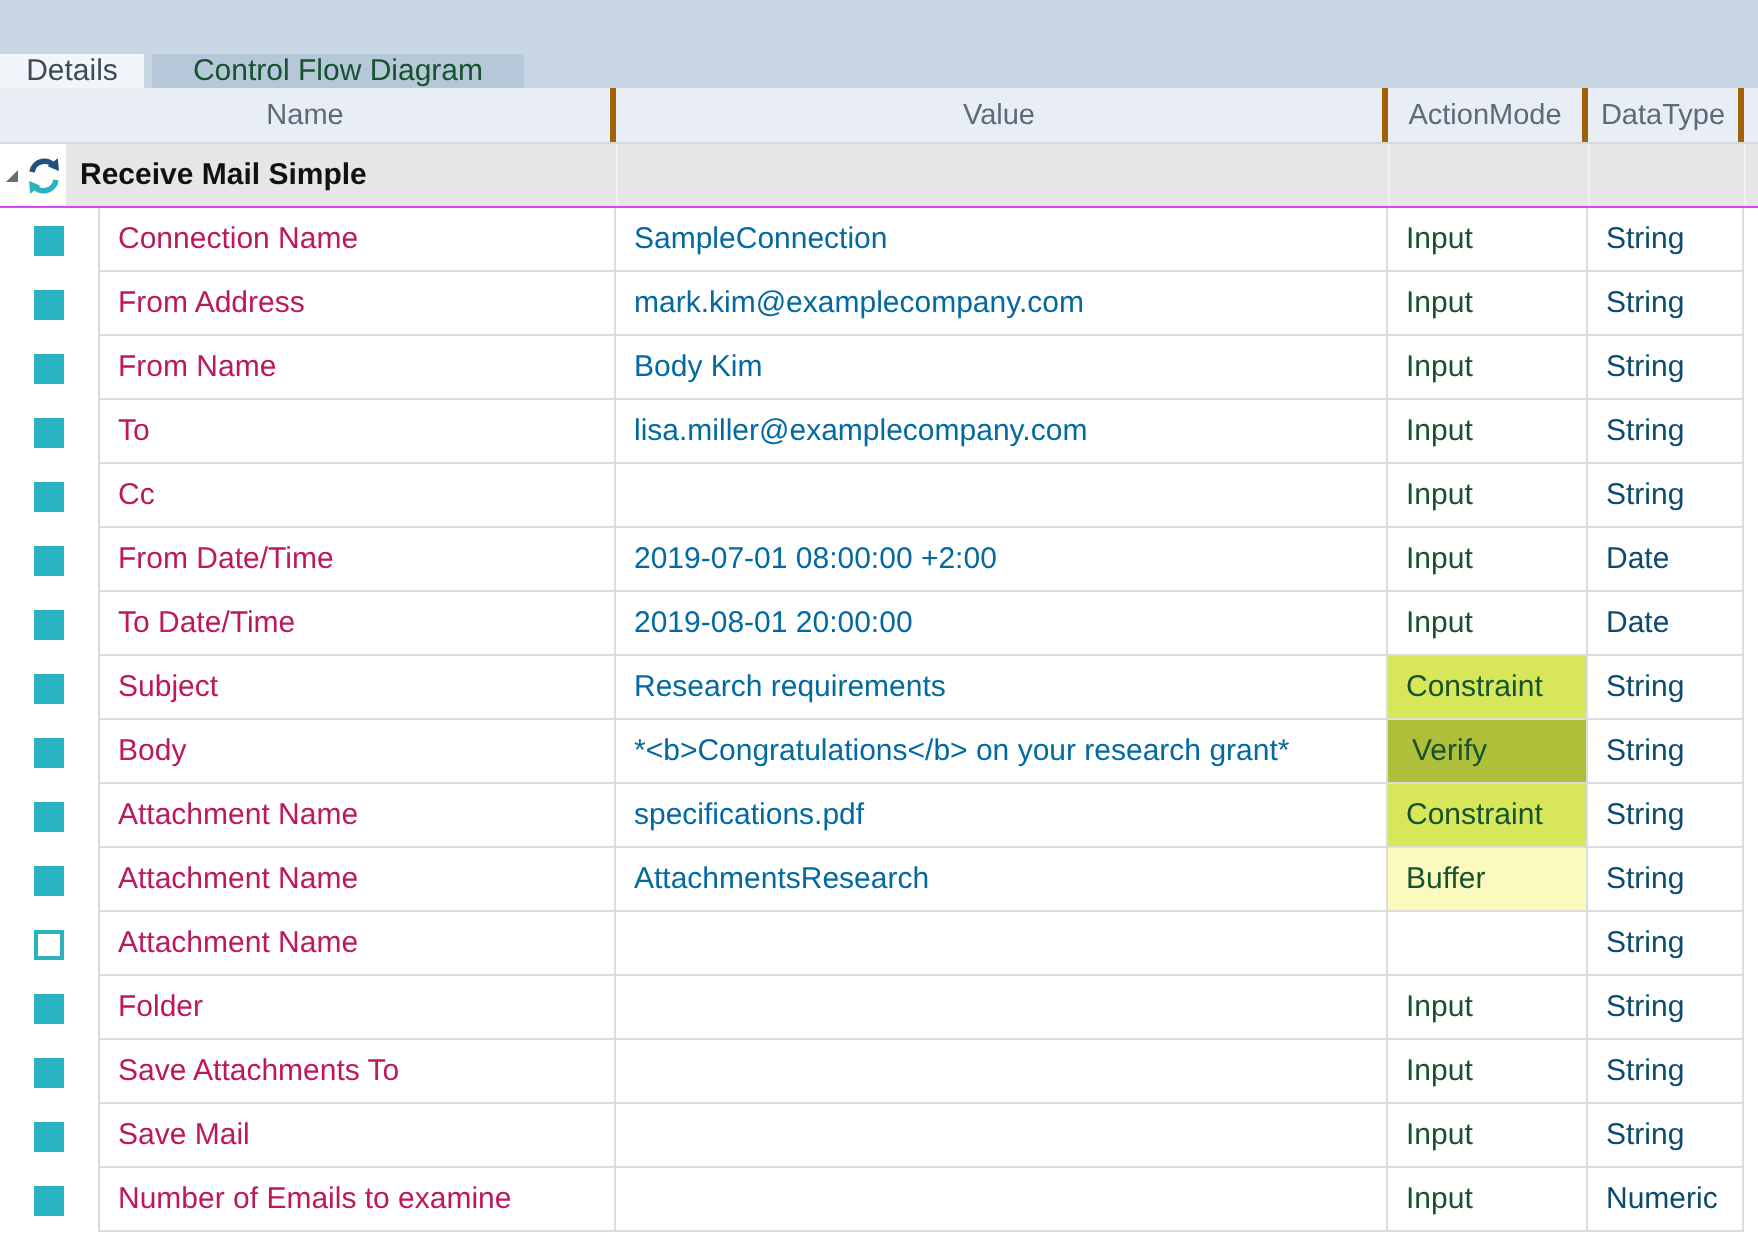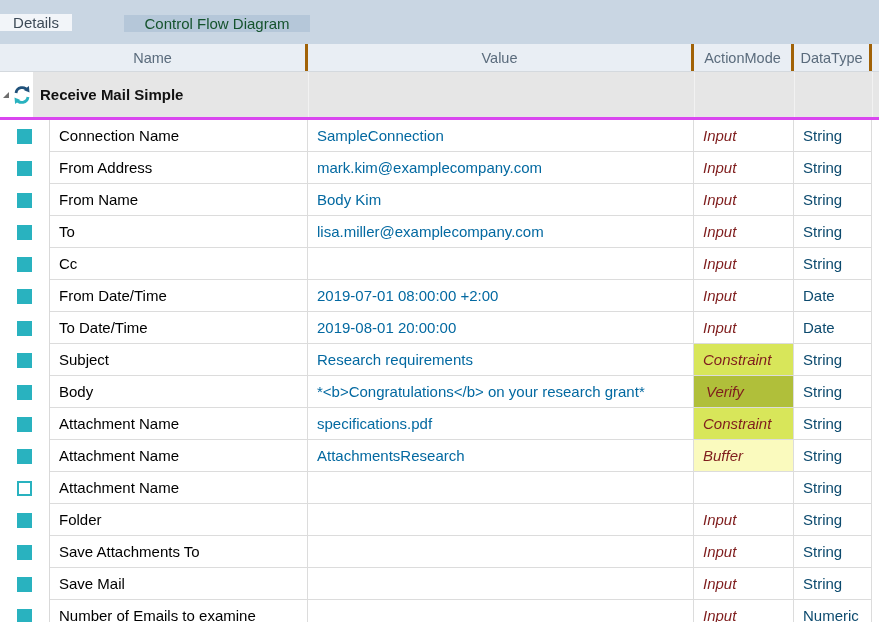--- a/index.html
+++ b/index.html
@@ -1,59 +1,59 @@
 <!DOCTYPE html>
 <html><head>
 <meta charset="utf-8">
 <style>
   * { box-sizing: border-box; margin: 0; padding: 0; }
   html,body { background:#fff; }
   body { font-family: "Liberation Sans", "DejaVu Sans", sans-serif; }
   .app { position:relative; width:879px; height:622px; background:#fff; overflow:hidden; }
 
   
-  .tabstrip { display:flex; height:44px; background:#c9d6e3; align-items:center;gap:48px; }
+  .tabstrip { display:flex; height:44px; background:#c9d6e3; align-items:flex-end; }
   .tab { display:flex; align-items:center; justify-content:center; font-size:15px; cursor:default; }
   .tab.active { width:72px; background:#f2f5f9; color:#3d4a57; }
   .tab.inactive { width:186px; background:#b5c7d9; color:#14532d; margin-left:4px; margin-top:3px; }
 
   
   .grid-header { display:flex; height:28px; background:#e9eef4; border-bottom:1px solid #d4d9de; }
   .grid-header .hcell { display:flex; align-items:center; justify-content:center;
     font-size:14.5px; color:#5a6b7c; border-right:3px solid #a16207; }
   .h-name { width:308px; }
   .h-value { width:386px; }
   .h-action { width:100px; }
   .h-dtype { width:78px; }
   .h-sliver { width:7px; border-right:none !important; }
 
   
-  .group-row { display:flex; height:48px; border-bottom:3px solid #d946ef; }
+  .group-row { display:flex; height:32px; border-bottom:1px solid #d946ef; }
   .group-icons { width:33px; background:#fff; display:flex; align-items:center; gap:2px; padding-left:2px; }
   .gcell { background:#e6e6e6; border-left:1px solid #f2f2f2; }
   .g-name { width:275px; display:flex; align-items:center; padding-left:7px;
     font-size:15px; font-weight:600; color:#111; border-left:none; }
   .g-value { width:386px; }
   .g-action { width:100px; }
   .g-dtype { width:78px; }
   .g-sliver { width:7px; }
 
   
   .row { display:flex; height:32px; }
   .gutter { width:50px; background:#fff; border-right:1px solid #d9d9d9;
     display:flex; align-items:center; justify-content:center; }
   .cbx { width:15px; height:15px; }
   .cbx.checked { background:#29b2bf; }
   .cbx.unchecked { background:#fff; border:2px solid #29b2bf; }
   .cell { display:flex; align-items:center; padding-left:9px; font-size:15px;
     border-bottom:1px solid #dcdcdc; border-right:1px solid #dcdcdc;
     white-space:nowrap; overflow:hidden; }
-  .c-name { width:258px; color:#000000; }
+  .c-name { width:258px; color:#be185d; }
   .c-value { width:386px; color:#0369a1; }
-  .c-action { width:100px; color:#7f1d1d;font-style:italic; }
+  .c-action { width:100px; color:#14532d; }
   .c-dtype { width:78px; color:#0c4a6e; }
   .c-sliver { width:7px; background:#fff; border-bottom:none; border-right:none; padding:0; }
   .hl-lime { background:#d8e65a; }
   .hl-olive { background:#b0bf3a;padding-left:12px; }
   .hl-pale { background:#fafabe;text-align:right; }
 
   .expander { width:8px; height:8px; flex:none; }
   .refresh { width:20px; height:20px; flex:none; }
 </style>
 </head>

